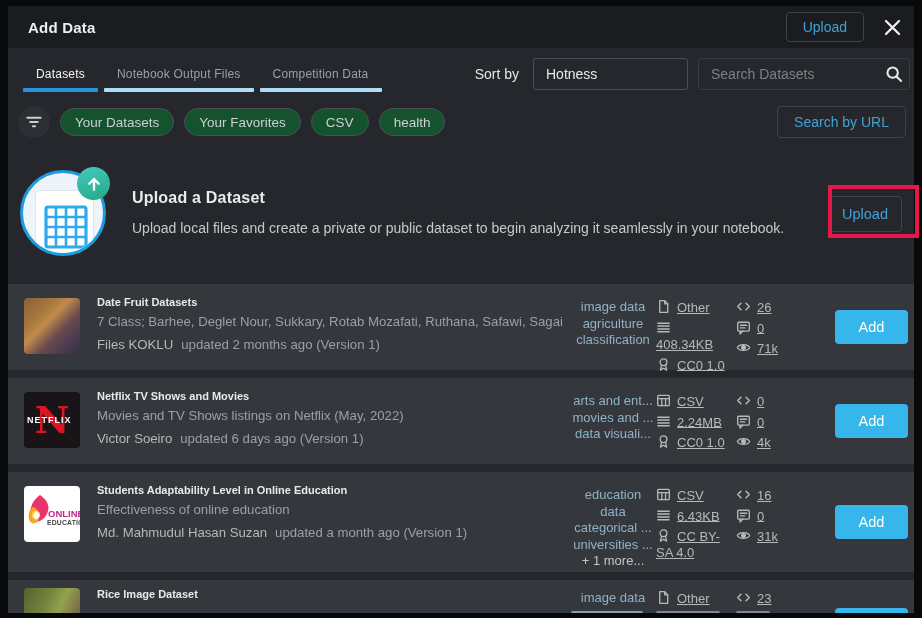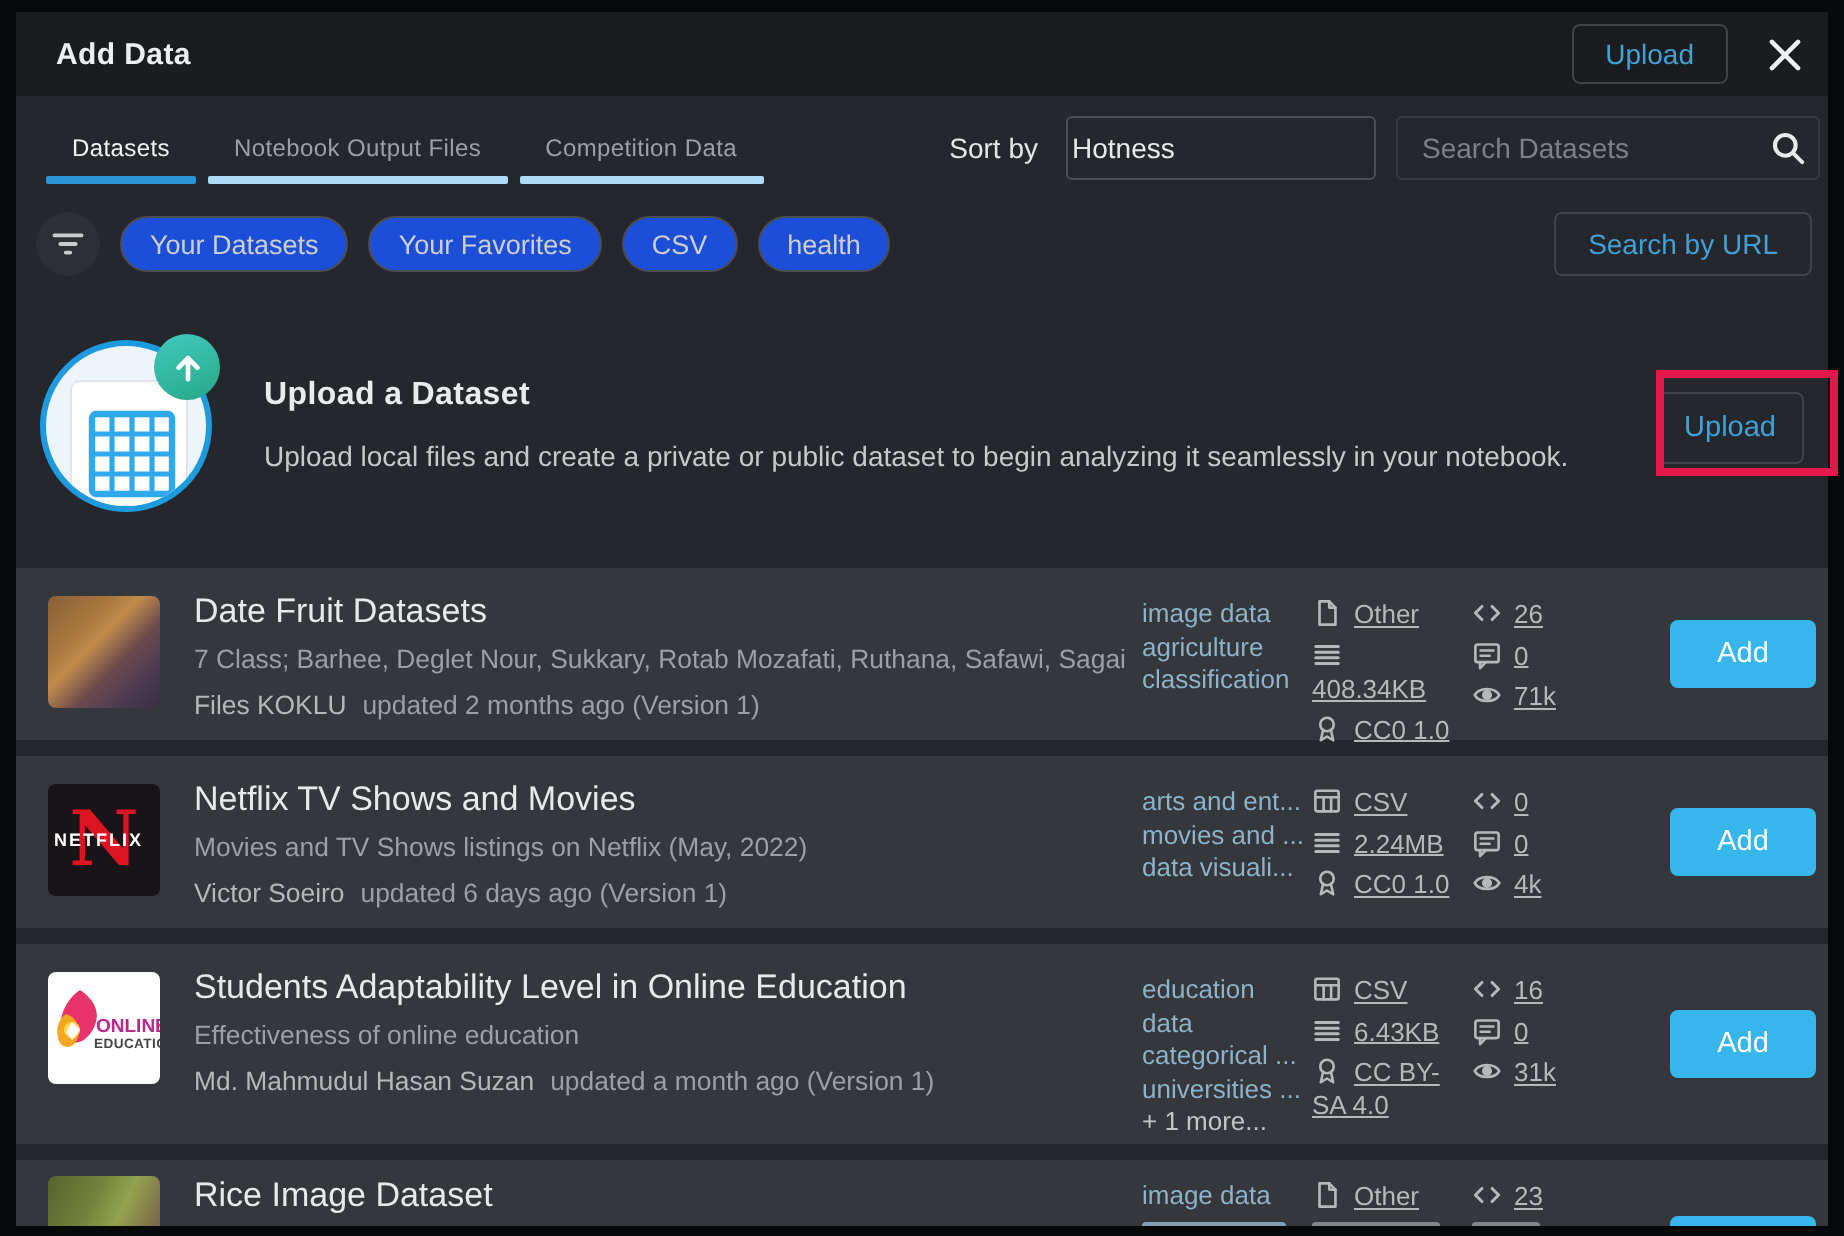--- a/index.html
+++ b/index.html
@@ -17,32 +17,32 @@
   
   .tabsrow{height:52px;display:flex;align-items:center;padding:0 4px 0 12px;}
   .tab{position:relative;height:52px;display:flex;align-items:center;padding:0 16px;
     font-size:12px;font-weight:normal;color:#9aa0a6;cursor:pointer;letter-spacing:.2px;}
   .tab::after{content:"";position:absolute;left:3px;right:3px;bottom:8px;height:4px;border-radius:1px;background:#aedcf5;}
   .tab.active{color:#f2f3f4;}
   .tab.active::after{background:#2995d6;}
   .toolbar{margin-left:auto;display:flex;align-items:center;}
   .sortlabel{color:#e4e6e8;font-size:14px;margin-right:14px;}
   .select{width:155px;height:32px;border:1px solid #4a4e53;border-radius:3px;display:flex;align-items:center;
-    padding:0 2px;color:#e7e9ea;font-size:14px;cursor:pointer;}
+    padding:0 12px;color:#e7e9ea;font-size:14px;cursor:pointer;}
   .searchbox{width:212px;height:32px;border:1px solid #393d42;border-radius:3px;display:flex;align-items:center;
     padding:0 6px 0 10px;margin-left:10px;}
   .searchbox input{flex:1;min-width:0;background:transparent;border:none;outline:none;color:#e7e9ea;font-size:14px;}
   .searchbox input::placeholder{color:#7c8186;}
   .searchbox .sic{color:#e8eaec;display:flex;cursor:pointer;}
   
   .chipsrow{height:44px;display:flex;align-items:center;padding:0 8px 0 10px;gap:10px;}
   .filterbtn{width:32px;height:32px;border-radius:50%;display:flex;align-items:center;justify-content:center;
     color:#caccce;background:#2c2f34;cursor:pointer;flex:none;}
   .chip{height:28px;display:flex;align-items:center;padding:0 14px;border-radius:15px;border:1px solid #4a4e53;
-    background:#1d4ed8;color:#cdd0d2;font-size:13.5px;cursor:pointer;white-space:nowrap;}
+    background:#14532d;color:#cdd0d2;font-size:13.5px;cursor:pointer;white-space:nowrap;}
   .urlbtn{margin-left:auto;height:32px;}
   
   .banner{height:140px;display:flex;align-items:center;padding:0 6px 0 12px;}
   .circle{position:relative;width:88px;height:88px;flex:none;}
   .circle .ring{position:absolute;left:0;top:0;width:86px;height:86px;border-radius:50%;
     background:#edf4fa;border:3px solid #1e9ade;overflow:hidden;}
   .circle .sheet{position:absolute;left:13px;top:18px;width:57px;height:72px;background:#ffffff;border-radius:4px;
     box-shadow:0 0 0 1px #dde6ee;}
   .circle .gridic{position:absolute;left:20px;top:27px;}
   .badge{position:absolute;top:-3px;right:-2px;width:33px;height:33px;border-radius:50%;
@@ -61,27 +61,27 @@
   .thumb.netflix{background:#191418;}
   .thumb.netflix .bigN{position:absolute;left:50%;top:50%;transform:translate(-50%,-52%);
     color:#dd1522;font-size:38px;font-weight:bold;font-family:"DejaVu Serif",serif;}
   .thumb.netflix .nfx{position:absolute;left:3px;top:50%;transform:translateY(-50%);
     color:#ffffff;font-size:9px;font-weight:bold;letter-spacing:1px;}
   .thumb.edu{background:#ffffff;}
   .thumb.edu .oe1{position:absolute;left:24px;top:22px;color:#c0278c;font-size:9.5px;font-weight:bold;}
   .thumb.edu .oe2{position:absolute;left:23px;top:33px;color:#444;font-size:6.8px;font-weight:bold;letter-spacing:.2px;}
   .thumb.rice{background:linear-gradient(115deg,#55632e 0%,#74843d 35%,#93a24e 55%,#7a6a4a 80%,#8a7355 100%);}
   .info{width:458px;margin-left:17px;padding-top:12px;}
-  .ds-title{color:#e7e9eb;font-size:17px;margin-bottom:6px;cursor:pointer;}
+  .ds-title{color:#e7e9eb;font-size:11px;margin-bottom:6px;cursor:pointer;font-weight:bold;}
   .ds-sub{color:#9aa0a6;font-size:13.2px;margin-bottom:8px;white-space:nowrap;}
   .byline{font-size:13.2px;color:#9aa0a6;}
   .byline .author{color:#b4b8bb;cursor:pointer;}
   .byline .upd{margin-left:8px;}
   .tags{width:84px;margin-left:16px;padding-top:15px;font-size:13px;line-height:16.5px;color:#8fb2c6;}
-  .tags .tag{cursor:pointer;white-space:nowrap;overflow:hidden;}
+  .tags .tag{cursor:pointer;white-space:nowrap;overflow:hidden;text-align:center;}
   .tags .more{color:#c2c5c8;}
   .meta{font-size:13px;color:#b6b9bc;padding-top:15px;line-height:16.5px;text-decoration:underline;}
   .meta.m1{width:78px;margin-left:1px;}
   .meta.m2{width:72px;margin-left:2px;}
   .mline{margin-bottom:3.5px;}
   .mline svg{vertical-align:-2.5px;margin-right:6px;}
   .addwrap{margin-left:auto;align-self:center;}
   .addbtn{width:73px;height:34px;background:#36b6ea;border:none;border-radius:4px;color:#ffffff;
     font-size:14.5px;display:flex;align-items:center;justify-content:center;cursor:pointer;}
   

